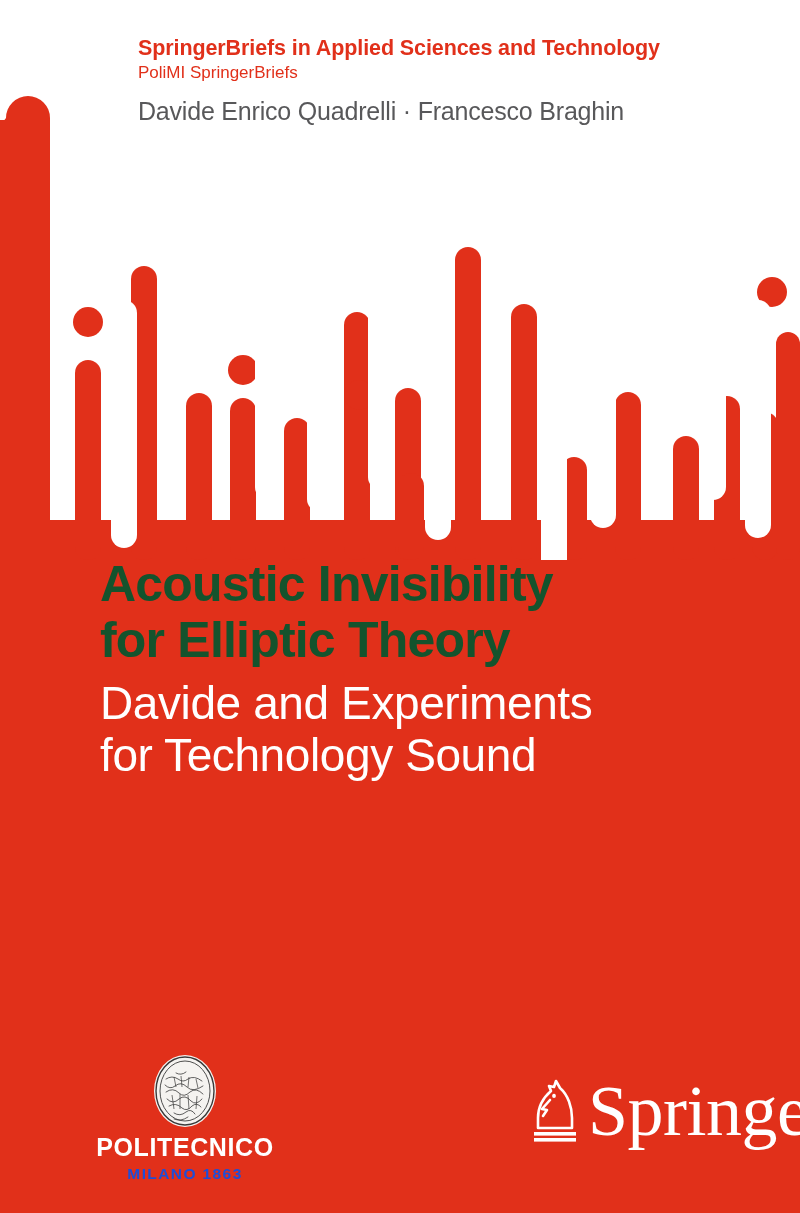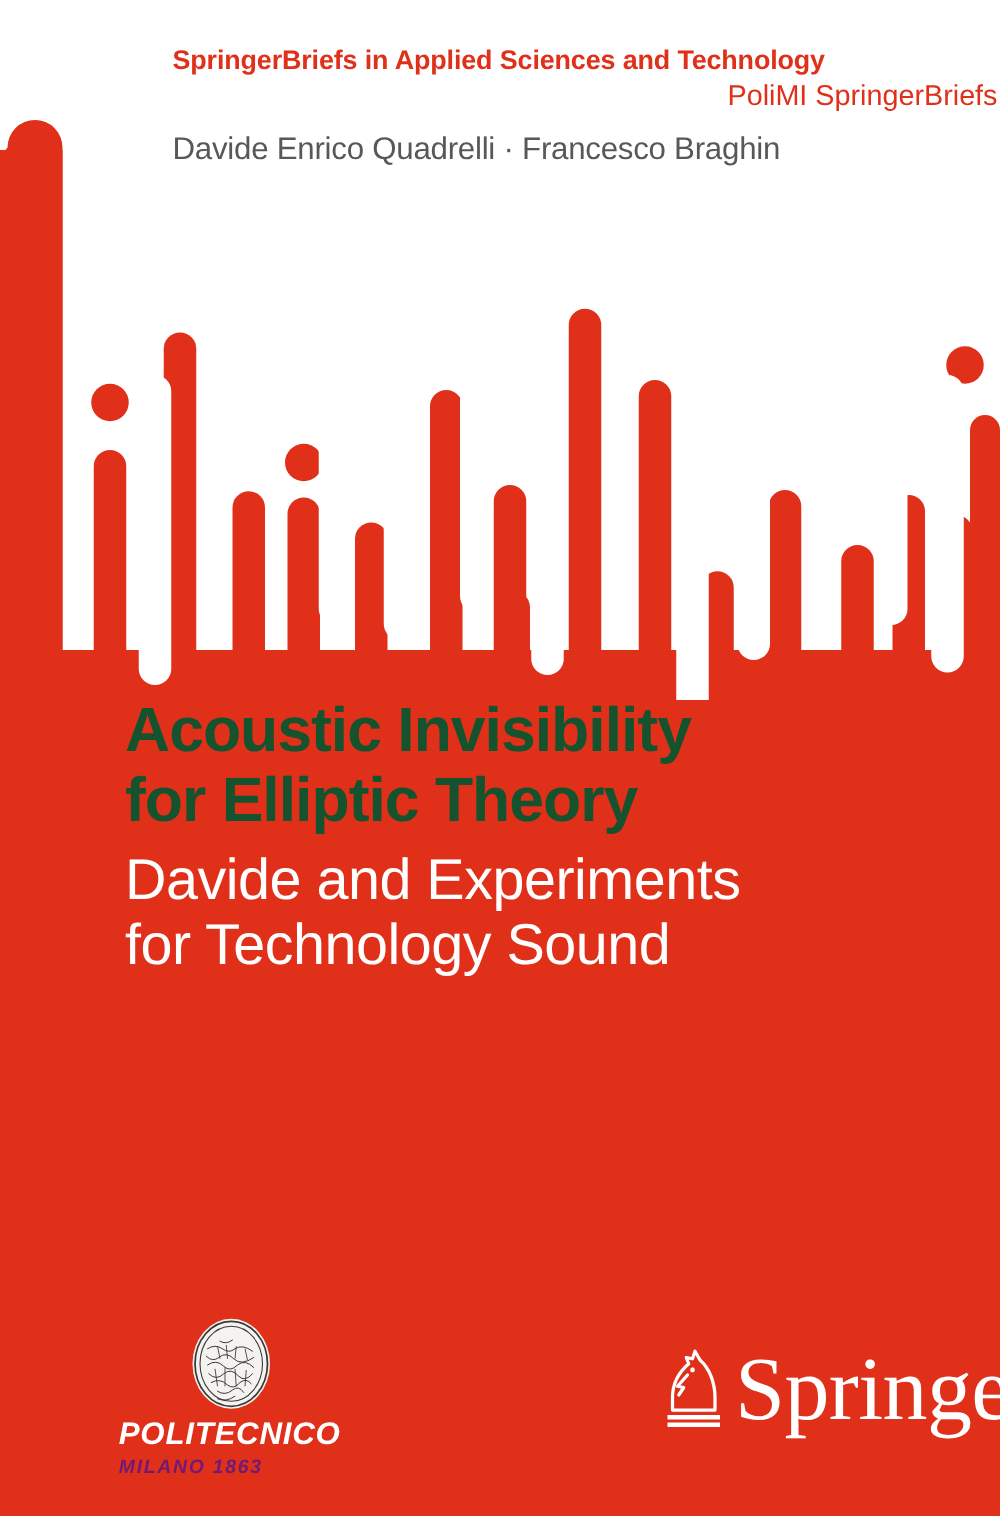--- a/index.html
+++ b/index.html
@@ -28,27 +28,26 @@
   }
   .series-title {
     font-size:21.5px;
     font-weight:700;
     color:#E1301A;
     letter-spacing:-0.1px;
     line-height:1.12;
     white-space:nowrap;
   }
   .series-sub {
-    font-size:23px;
+    font-size:17px;
     font-weight:400;
     color:#E1301A;
     line-height:1.25;
     margin-top:2px;
     white-space:nowrap;
-    text-align:right;
   }
   .authors {
     margin-top:14px;
     font-size:25px;
     font-weight:400;
     color:#58585A;
     letter-spacing:-0.2px;
     white-space:nowrap;
   }
 
@@ -90,23 +89,22 @@
     color:#ffffff;
     line-height:1.12;
     letter-spacing:-0.4px;
   }
 
   
   .polimi-logo {
     position:absolute;
     left:95px; top:1055px;
     width:180px;
-    text-align:left;
+    text-align:center;
     z-index:7;
-    font-style:italic;
   }
   .polimi-seal {
     width:62px; height:72px;
     margin:0 auto 8px auto;
     border-radius:50%;
     background:#f4f2ef;
     position:relative;
     overflow:hidden;
   }
   .polimi-seal svg { display:block; }
@@ -114,21 +112,21 @@
     font-size:25px;
     font-weight:700;
     color:#ffffff;
     letter-spacing:0.6px;
     line-height:1;
   }
   .polimi-city {
     margin-top:6px;
     font-size:15.5px;
     font-weight:700;
-    color:#701a75;
+    color:#1d4ed8;
     letter-spacing:1.4px;
     line-height:1;
   }
 
   .springer-logo {
     position:absolute;
     left:520px; top:1078px;
     z-index:7;
     display:flex;
     align-items:flex-end;

